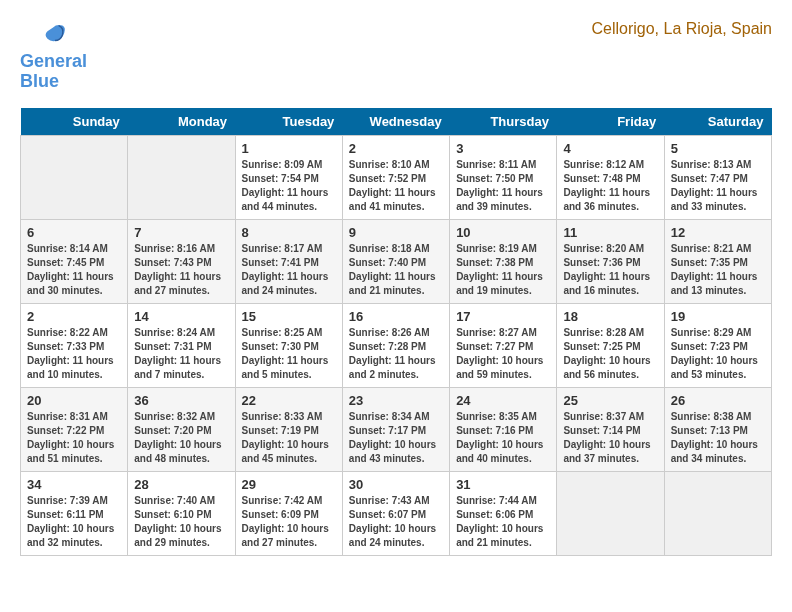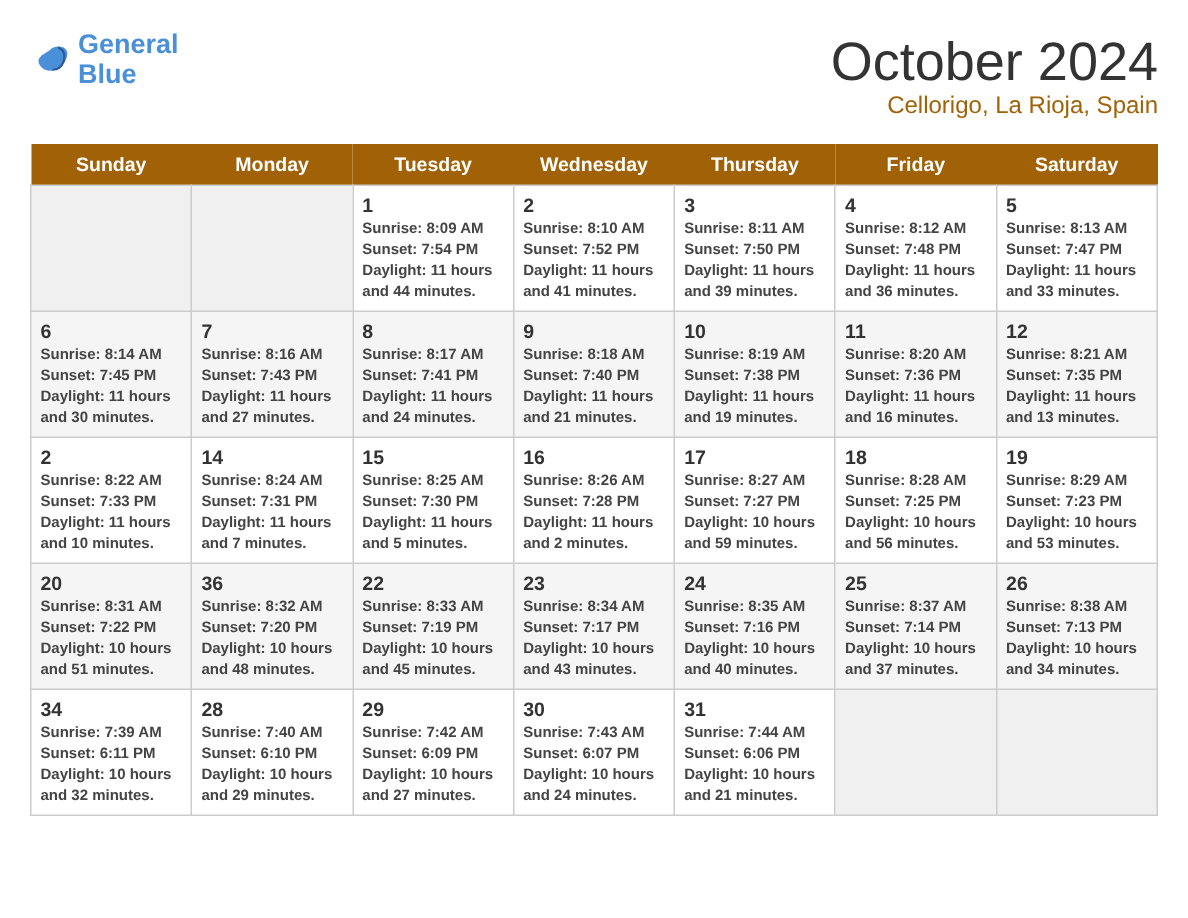--- a/index.html
+++ b/index.html
@@ -13,20 +13,21 @@
     .header {
       display: flex;
       justify-content: space-between;
       align-items: flex-start;
       margin-bottom: 16px;
     }
     .logo {
       display: flex;
       align-items: center;
       gap: 4px;
+      flex-direction: column;
     }
     .logo-text {
       font-size: 18px;
       font-weight: bold;
       color: #333;
       line-height: 1.1;
     }
     .logo-text span {
       color: #4a90d9;
     }
@@ -45,23 +46,23 @@
     .location {
       font-size: 16px;
       color: #a16207;
     }
     table {
       width: 100%;
       border-collapse: collapse;
       table-layout: fixed;
     }
     th {
-      background-color: #a16207;
+      background-color: #0369a1;
       color: #fff;
-      text-align: center;
+      text-align: right;
       padding: 6px 8px;
       font-size: 13px;
       font-weight: bold;
     }
     td {
       border: 1px solid #ccc;
       vertical-align: top;
       padding: 5px 6px;
       font-size: 10.5px;
       color: #333;
@@ -94,21 +95,20 @@
     <svg class="logo-icon" viewBox="0 0 30 30" xmlns="http://www.w3.org/2000/svg">
       <path d="M14 8 Q18 4 24 6 Q28 8 26 14 Q24 20 18 22 Q12 24 8 20 Q4 16 8 12 Z" fill="#4a90d9"></path>
       <path d="M20 6 Q26 8 24 16 Q22 22 16 22" fill="none" stroke="#2a5a99" stroke-width="1.5"></path>
     </svg>
     <div class="logo-text">
       <div><span>General</span></div>
       <div><span style="color:#4a90d9">Blue</span></div>
     </div>
   </div>
   <div class="title-block">
-    <div class="month-title">October 2024</div>
     <div class="location">Cellorigo, La Rioja, Spain</div>
   </div>
 </div>
 
 <table>
   <thead>
     <tr id="weekday-header">
     <th>Sunday</th>
         <th>Monday</th>
         <th>Tuesday</th>

